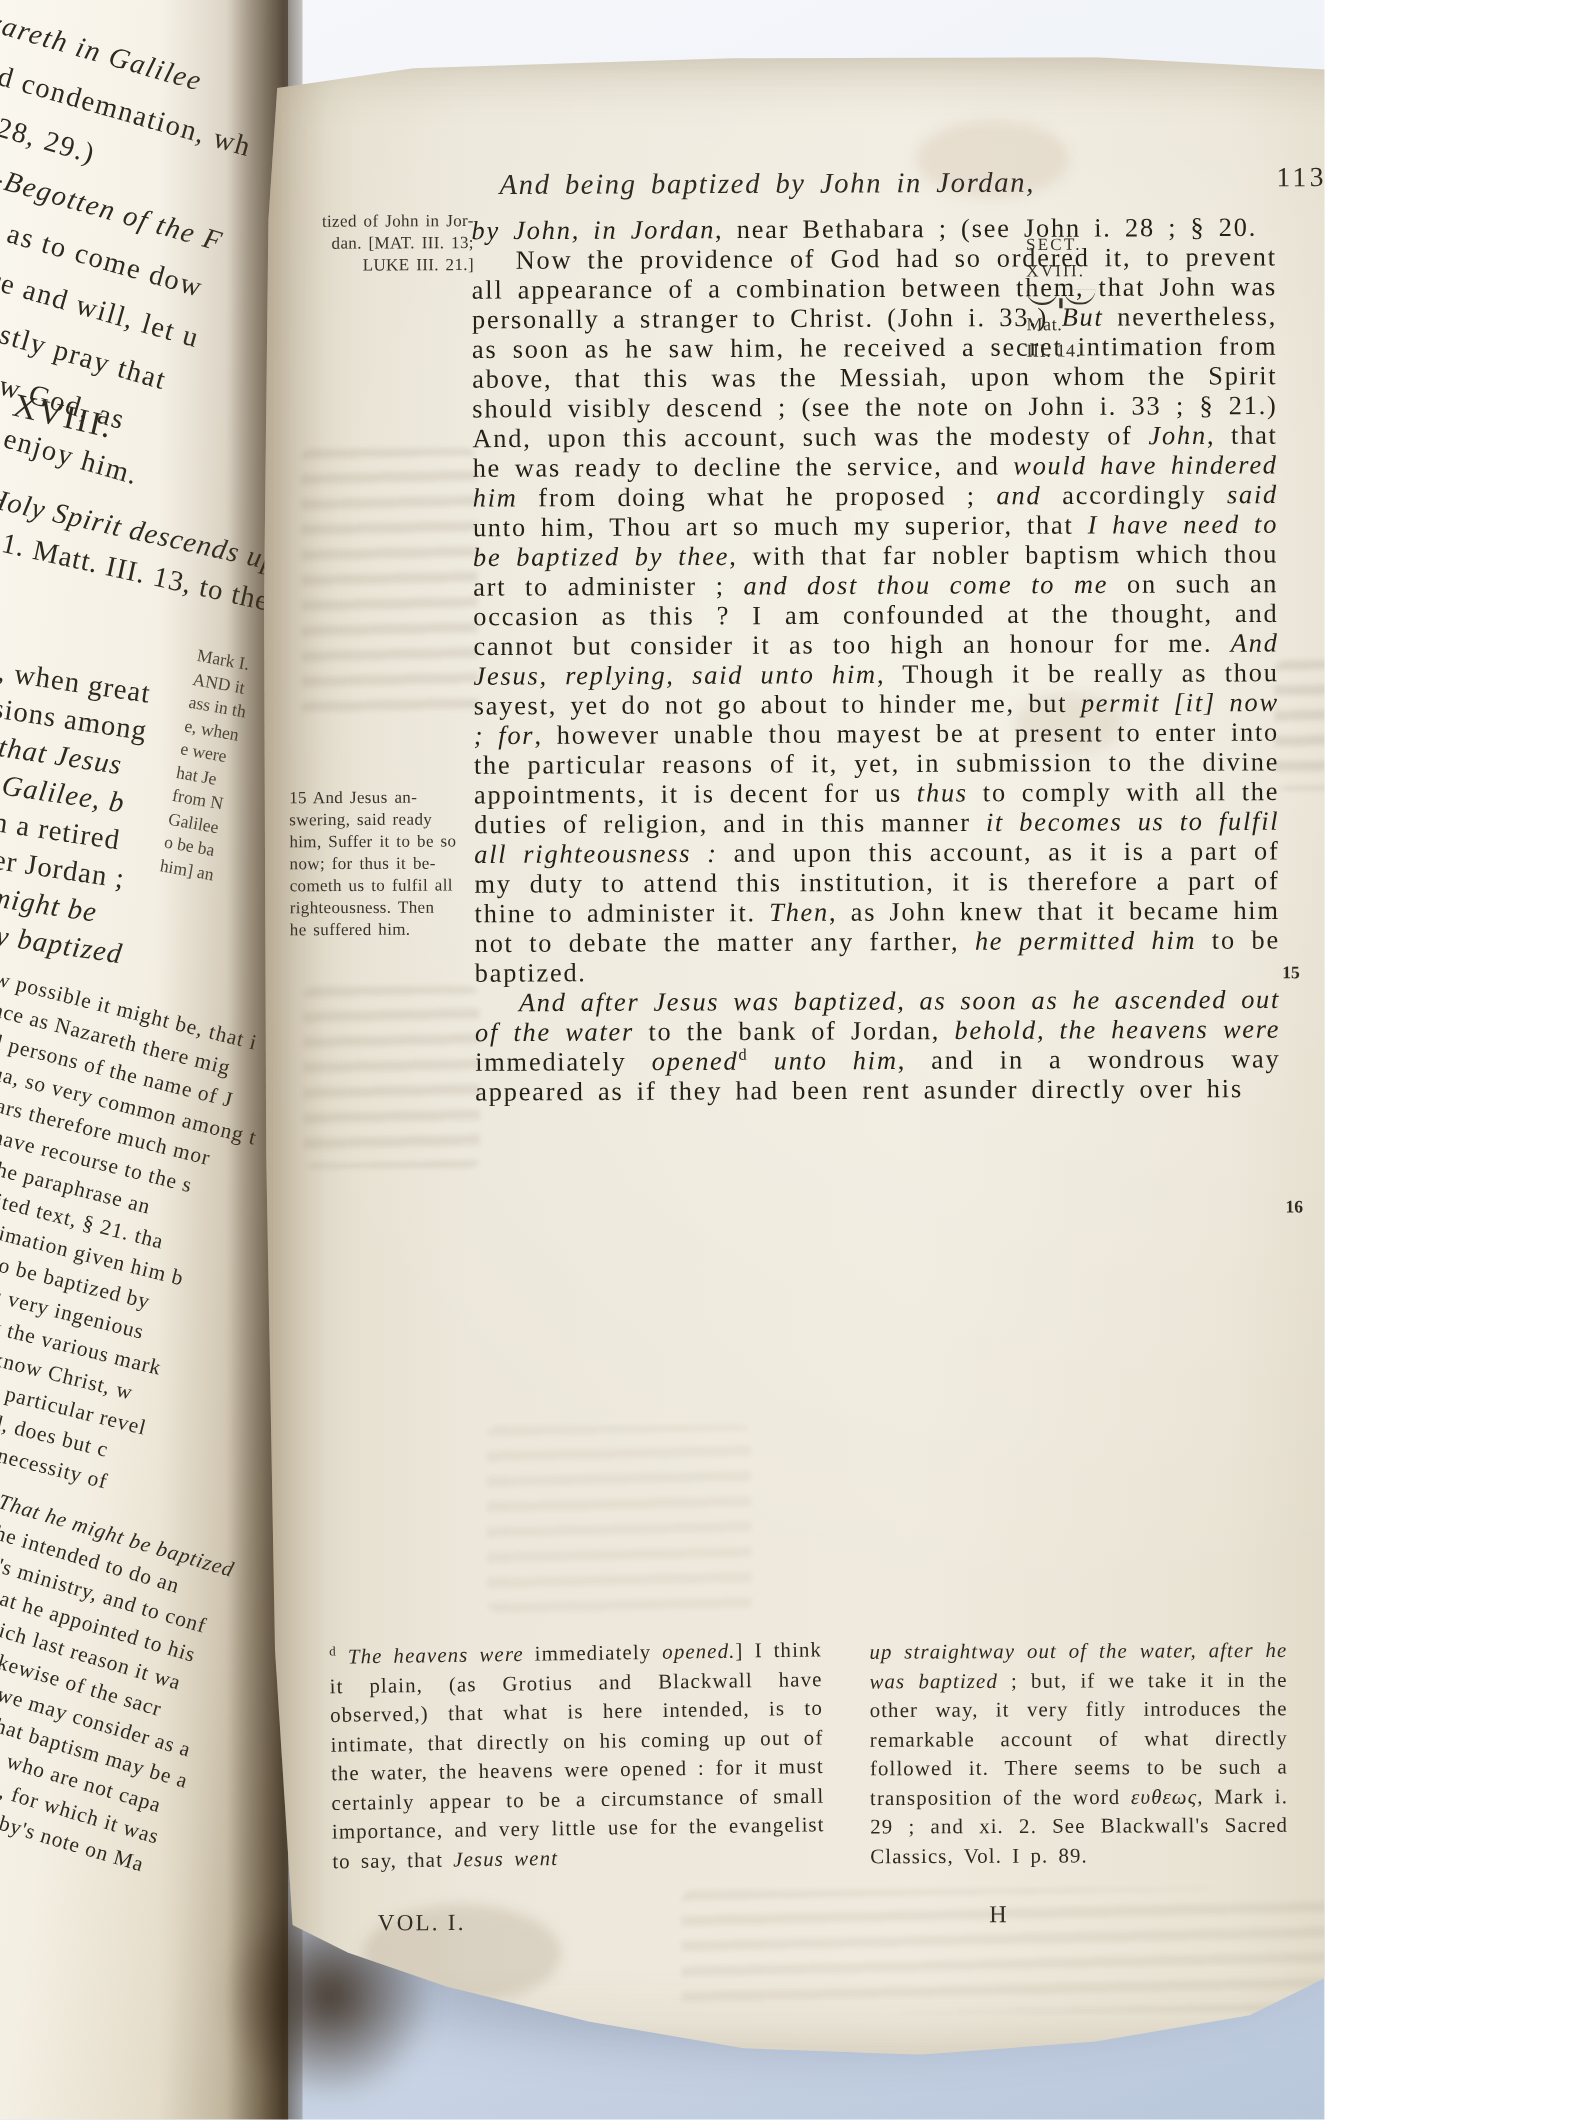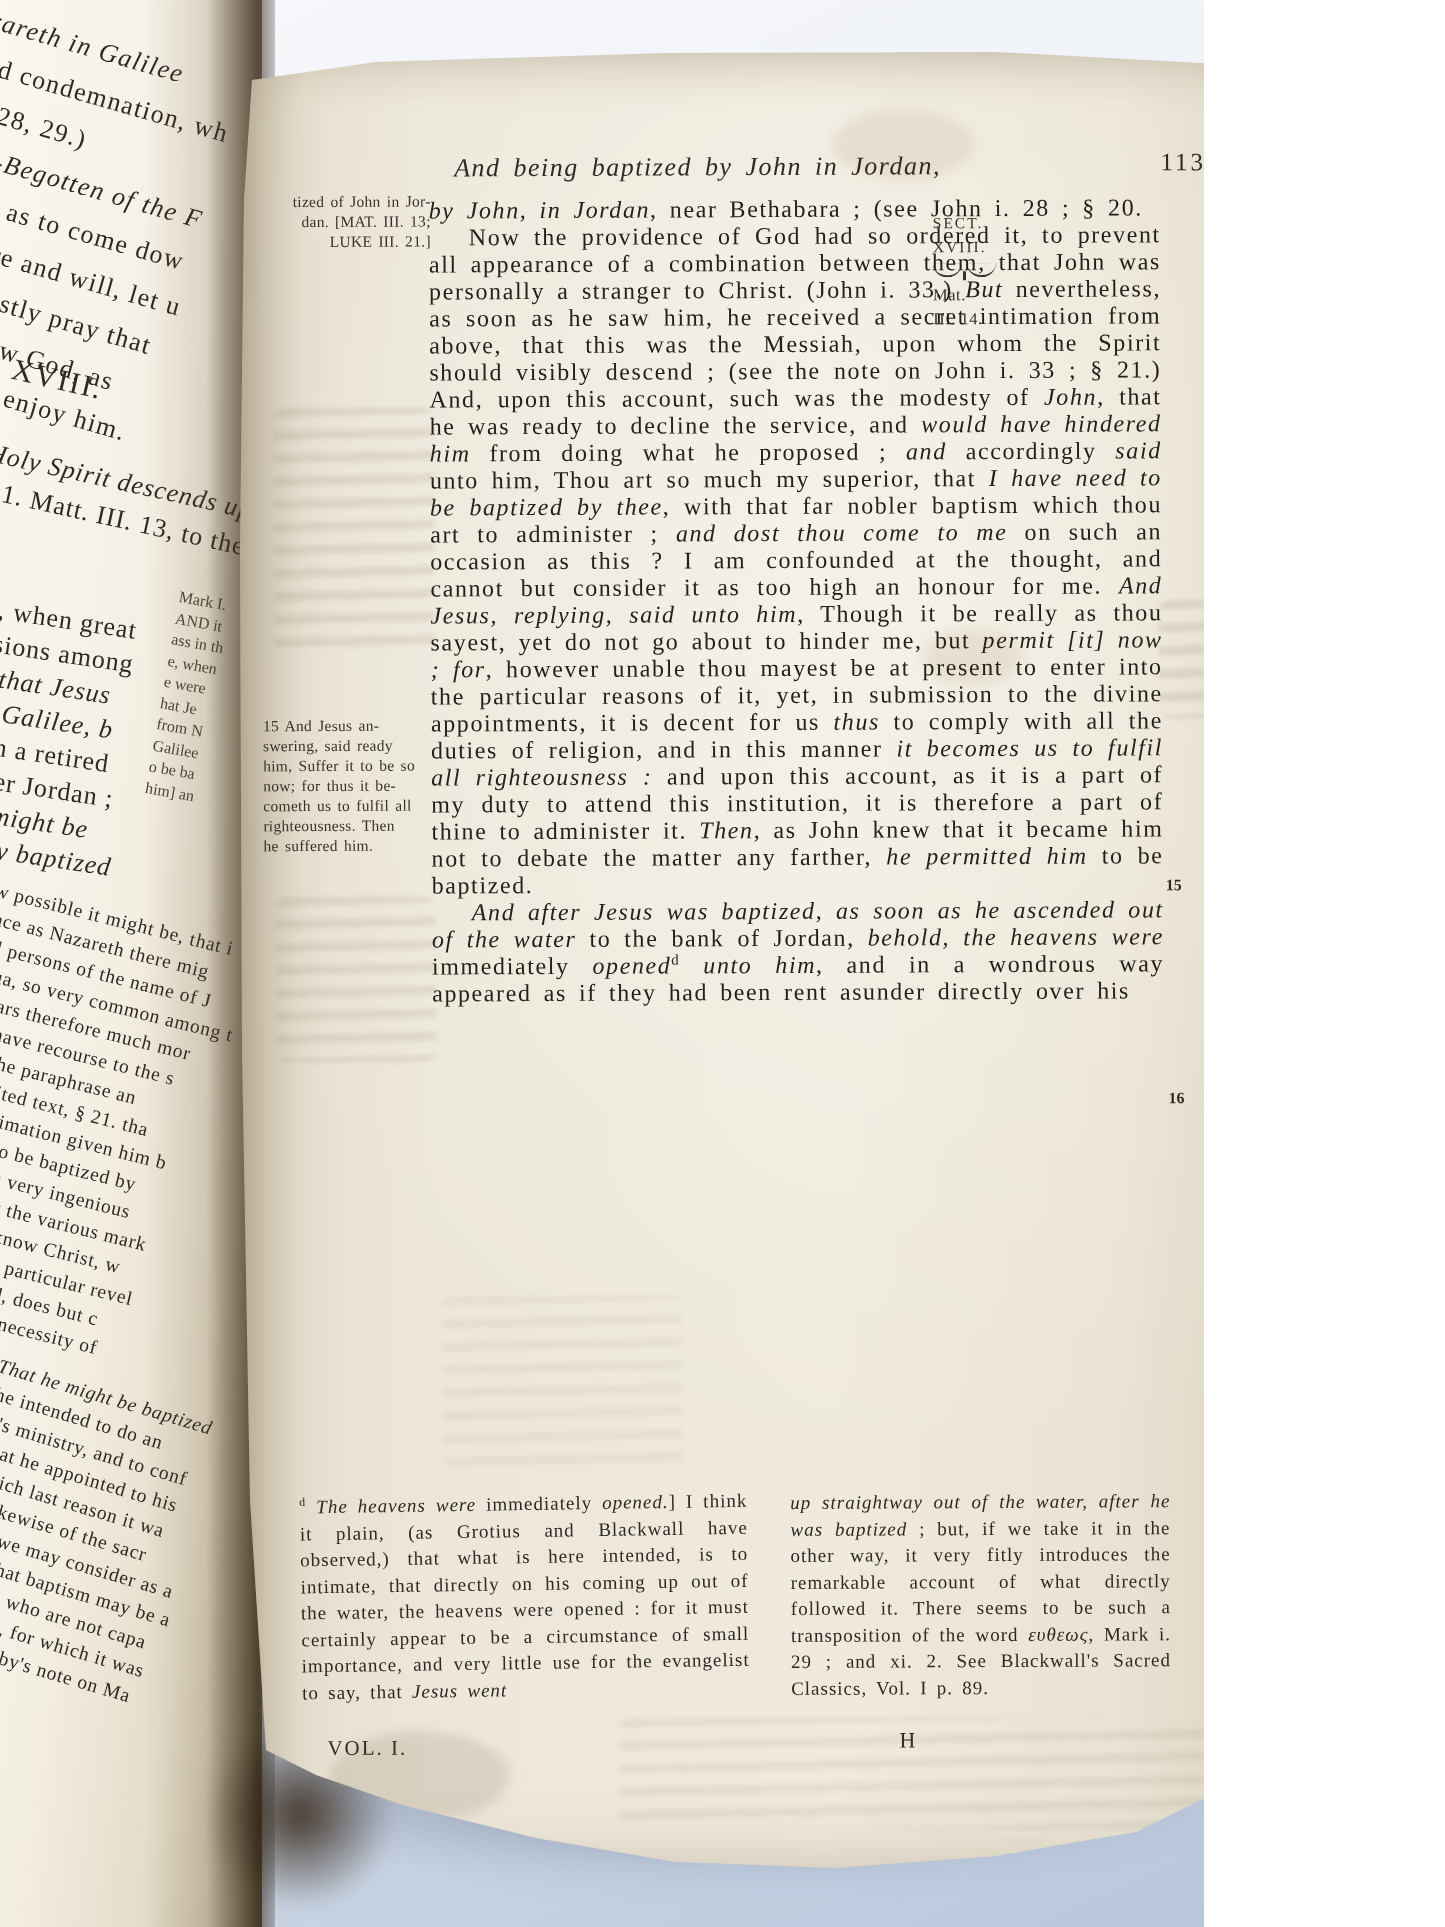--- a/index.html
+++ b/index.html
@@ -67,21 +67,21 @@
     font-size:24px;line-height:27px;letter-spacing:1.6px;word-spacing:4.5px;text-align:justify;color:#262118;}
   .para{margin:0;}
   .para.ind{text-indent:40px;}
   sup{font-size:.62em;line-height:0;}
 
   .footnote{position:absolute;top:1440px;font-size:19px;line-height:26.5px;
     letter-spacing:1px;word-spacing:3.5px;text-align:justify;color:#2e2920;}
   .fn-left{left:62px;width:448px;transform:rotate(-.6deg);}
   .fn-right{left:552px;width:380px;}
 
-  .vol-label{position:absolute;left:88px;top:1684px;font-size:21px;letter-spacing:2px;color:#332d24;}
+  .vol-label{position:absolute;left:104px;top:1684px;font-size:21px;letter-spacing:2px;color:#332d24;}
   .signature{position:absolute;left:660px;top:1678px;font-size:22px;color:#332d24;}
 
   .ghost{position:absolute;filter:blur(2.2px);border-radius:10px;
     background:repeating-linear-gradient(179deg,rgba(122,109,87,.33) 0 9px,rgba(235,228,214,0) 9px 23px);}
   .g1{left:40px;top:356px;width:160px;height:250px;opacity:.40;}
   .g2{left:40px;top:845px;width:160px;height:165px;opacity:.38;}
   .g3{left:924px;top:552px;width:78px;height:118px;opacity:.45;}
   .g4{left:205px;top:1245px;width:240px;height:170px;opacity:.22;}
   .g5{left:380px;top:1668px;width:690px;height:112px;opacity:.28;}
   .stain{position:absolute;border-radius:50%;filter:blur(6px);}

